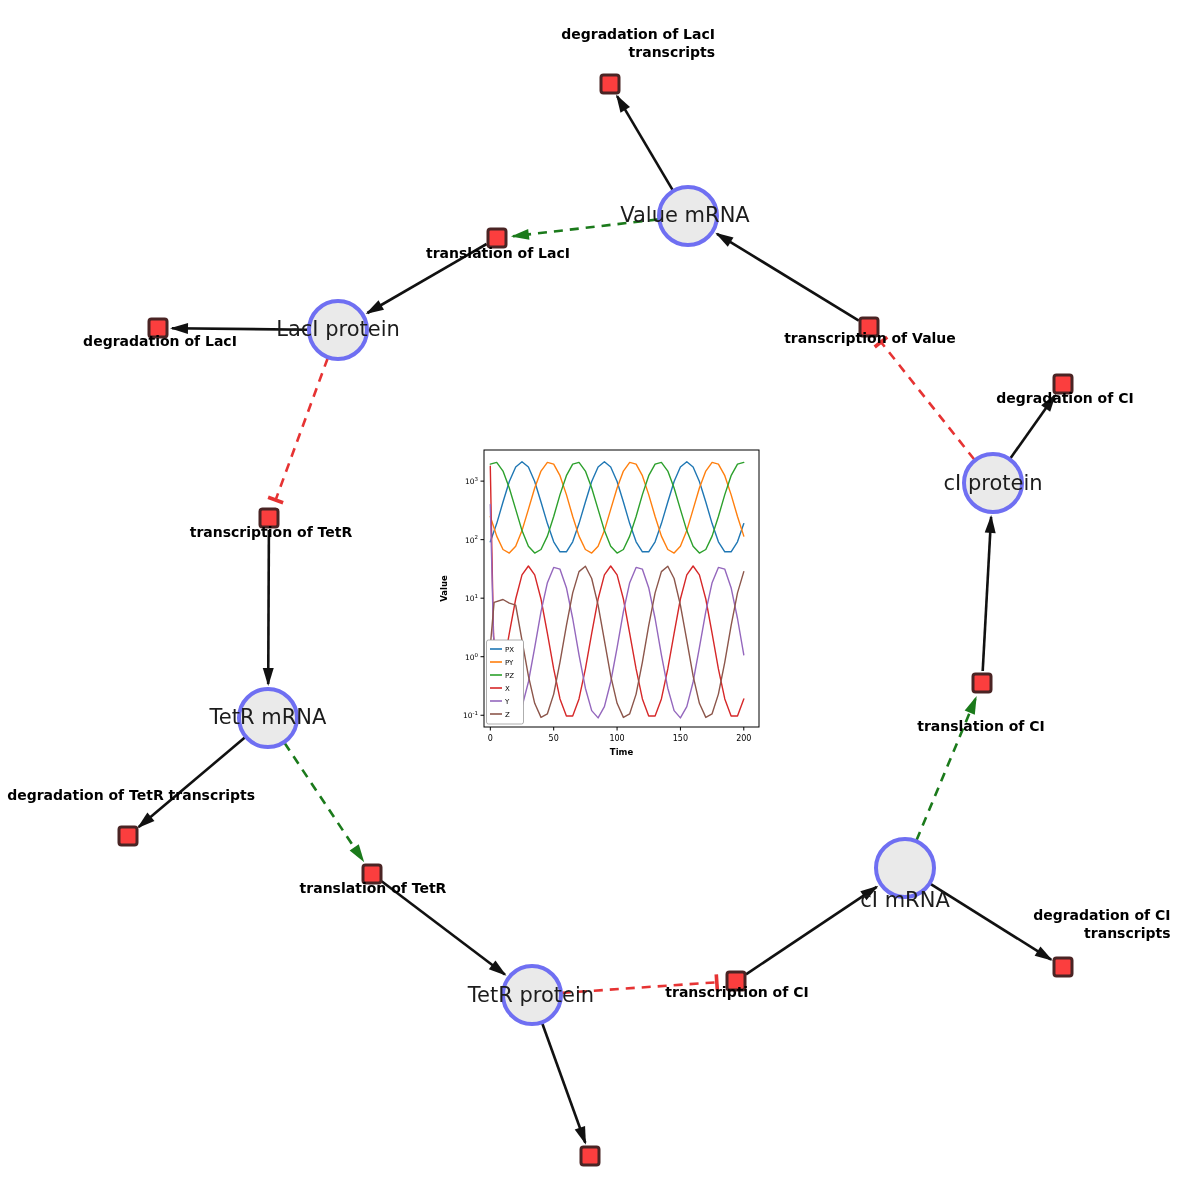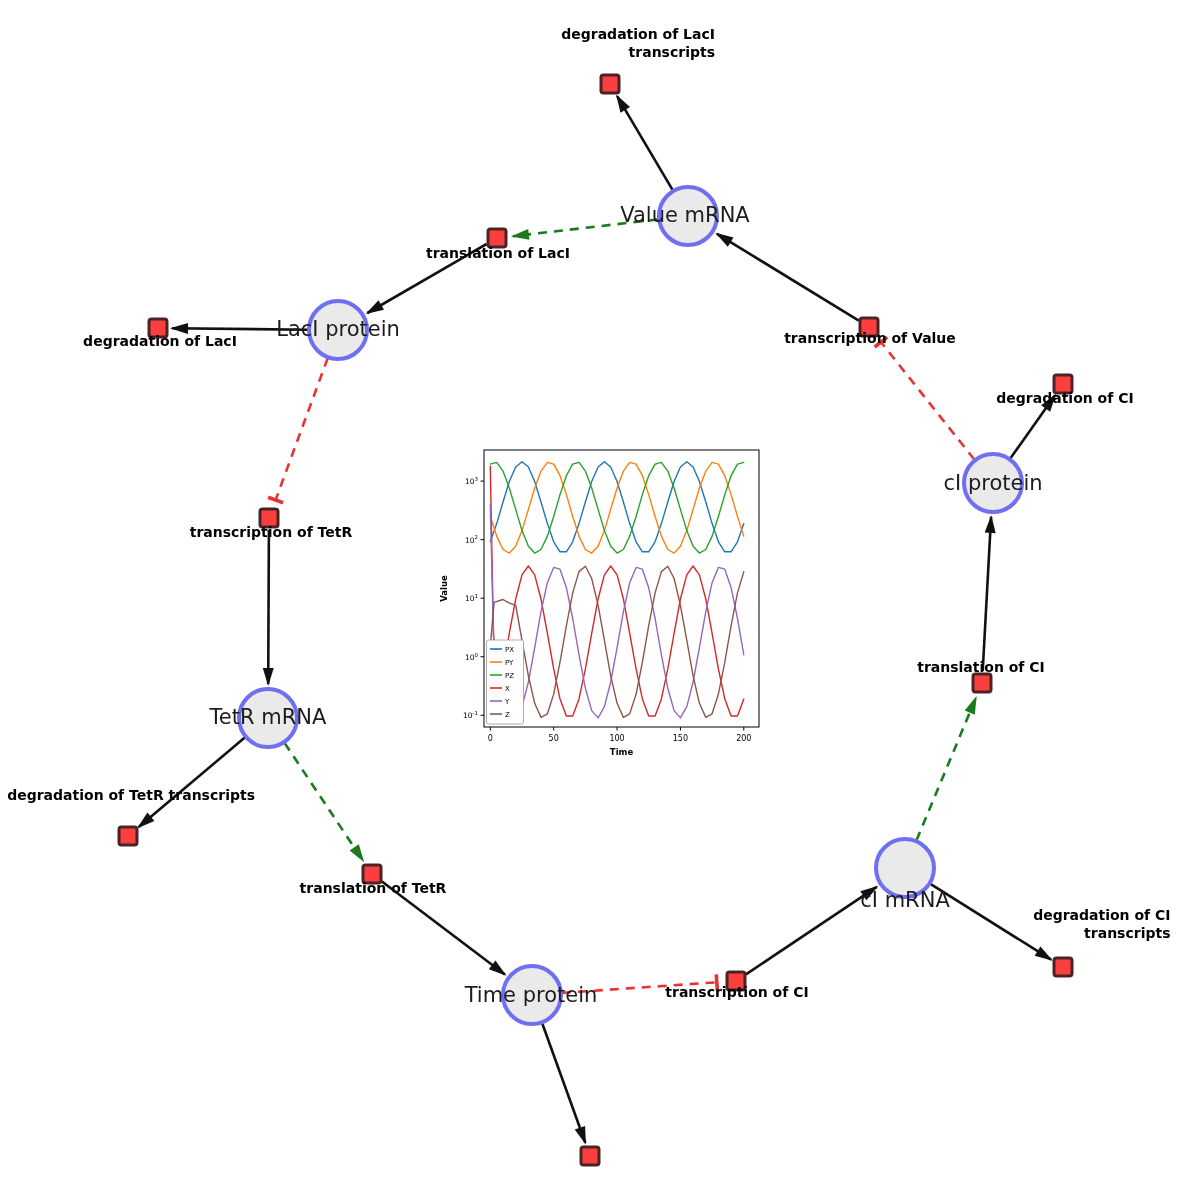--- a/index.html
+++ b/index.html
@@ -75,21 +75,21 @@
   <div class="species" style="left:905px;top:868px">
       <div class="circle"></div>
     </div>
   <div class="species" style="left:993px;top:483px">
       <div class="circle"></div>
     </div>
 
   <div class="species-label" style="left:685px;top:215px">Value mRNA</div>
   <div class="species-label" style="left:338px;top:329px">LacI protein</div>
   <div class="species-label" style="left:268px;top:717px">TetR mRNA</div>
-  <div class="species-label" style="left:531px;top:995px">Time protein</div>
+  <div class="species-label" style="left:531px;top:995px">TetR protein</div>
   <div class="species-label" style="left:905px;top:900px">cI mRNA</div>
   <div class="species-label" style="left:993px;top:483px">cI protein</div>
 
   <div class="rxn" style="left:610px;top:84px"></div>
   <div class="rxn" style="left:497px;top:238px"></div>
   <div class="rxn" style="left:869px;top:327px"></div>
   <div class="rxn" style="left:158px;top:328px"></div>
   <div class="rxn" style="left:1063px;top:384px"></div>
   <div class="rxn" style="left:269px;top:518px"></div>
   <div class="rxn" style="left:982px;top:683px"></div>
@@ -98,21 +98,21 @@
   <div class="rxn" style="left:736px;top:981px"></div>
   <div class="rxn" style="left:1063px;top:967px"></div>
   <div class="rxn" style="left:590px;top:1156px"></div>
 
   <div class="rxn-label" style="left:595px;top:44px;width:240px">degradation of LacI transcripts</div>
   <div class="rxn-label nw" style="left:498px;top:213px">translation of LacI</div>
   <div class="rxn-label nw" style="left:870px;top:298px">transcription of Value</div>
   <div class="rxn-label nw" style="left:160px;top:301px">degradation of LacI</div>
   <div class="rxn-label nw" style="left:1065px;top:358px">degradation of CI</div>
   <div class="rxn-label nw" style="left:271px;top:492px">transcription of TetR</div>
-  <div class="rxn-label nw" style="left:981px;top:627px">translation of CI</div>
+  <div class="rxn-label nw" style="left:981px;top:686px">translation of CI</div>
   <div class="rxn-label" style="left:130px;top:796px;width:250px">degradation of TetR transcripts</div>
   <div class="rxn-label nw" style="left:737px;top:952px">transcription of CI</div>
   <div class="rxn-label nw" style="left:373px;top:848px">translation of TetR</div>
   <div class="rxn-label" style="left:1063px;top:925px;width:215px">degradation of CI transcripts</div>
 
   <div class="inset">
     <svg id="chart-svg" width="352" height="330">
         <rect x="47" y="14" width="275" height="277" fill="#ffffff" stroke="#000" stroke-width="1"></rect>
         <line x1="53.336405529953915" y1="291" x2="53.336405529953915" y2="294.5" stroke="#000" stroke-width="1"></line>
         <text x="53.336405529953915" y="305" text-anchor="middle" font-size="8" fill="#000">0</text>

